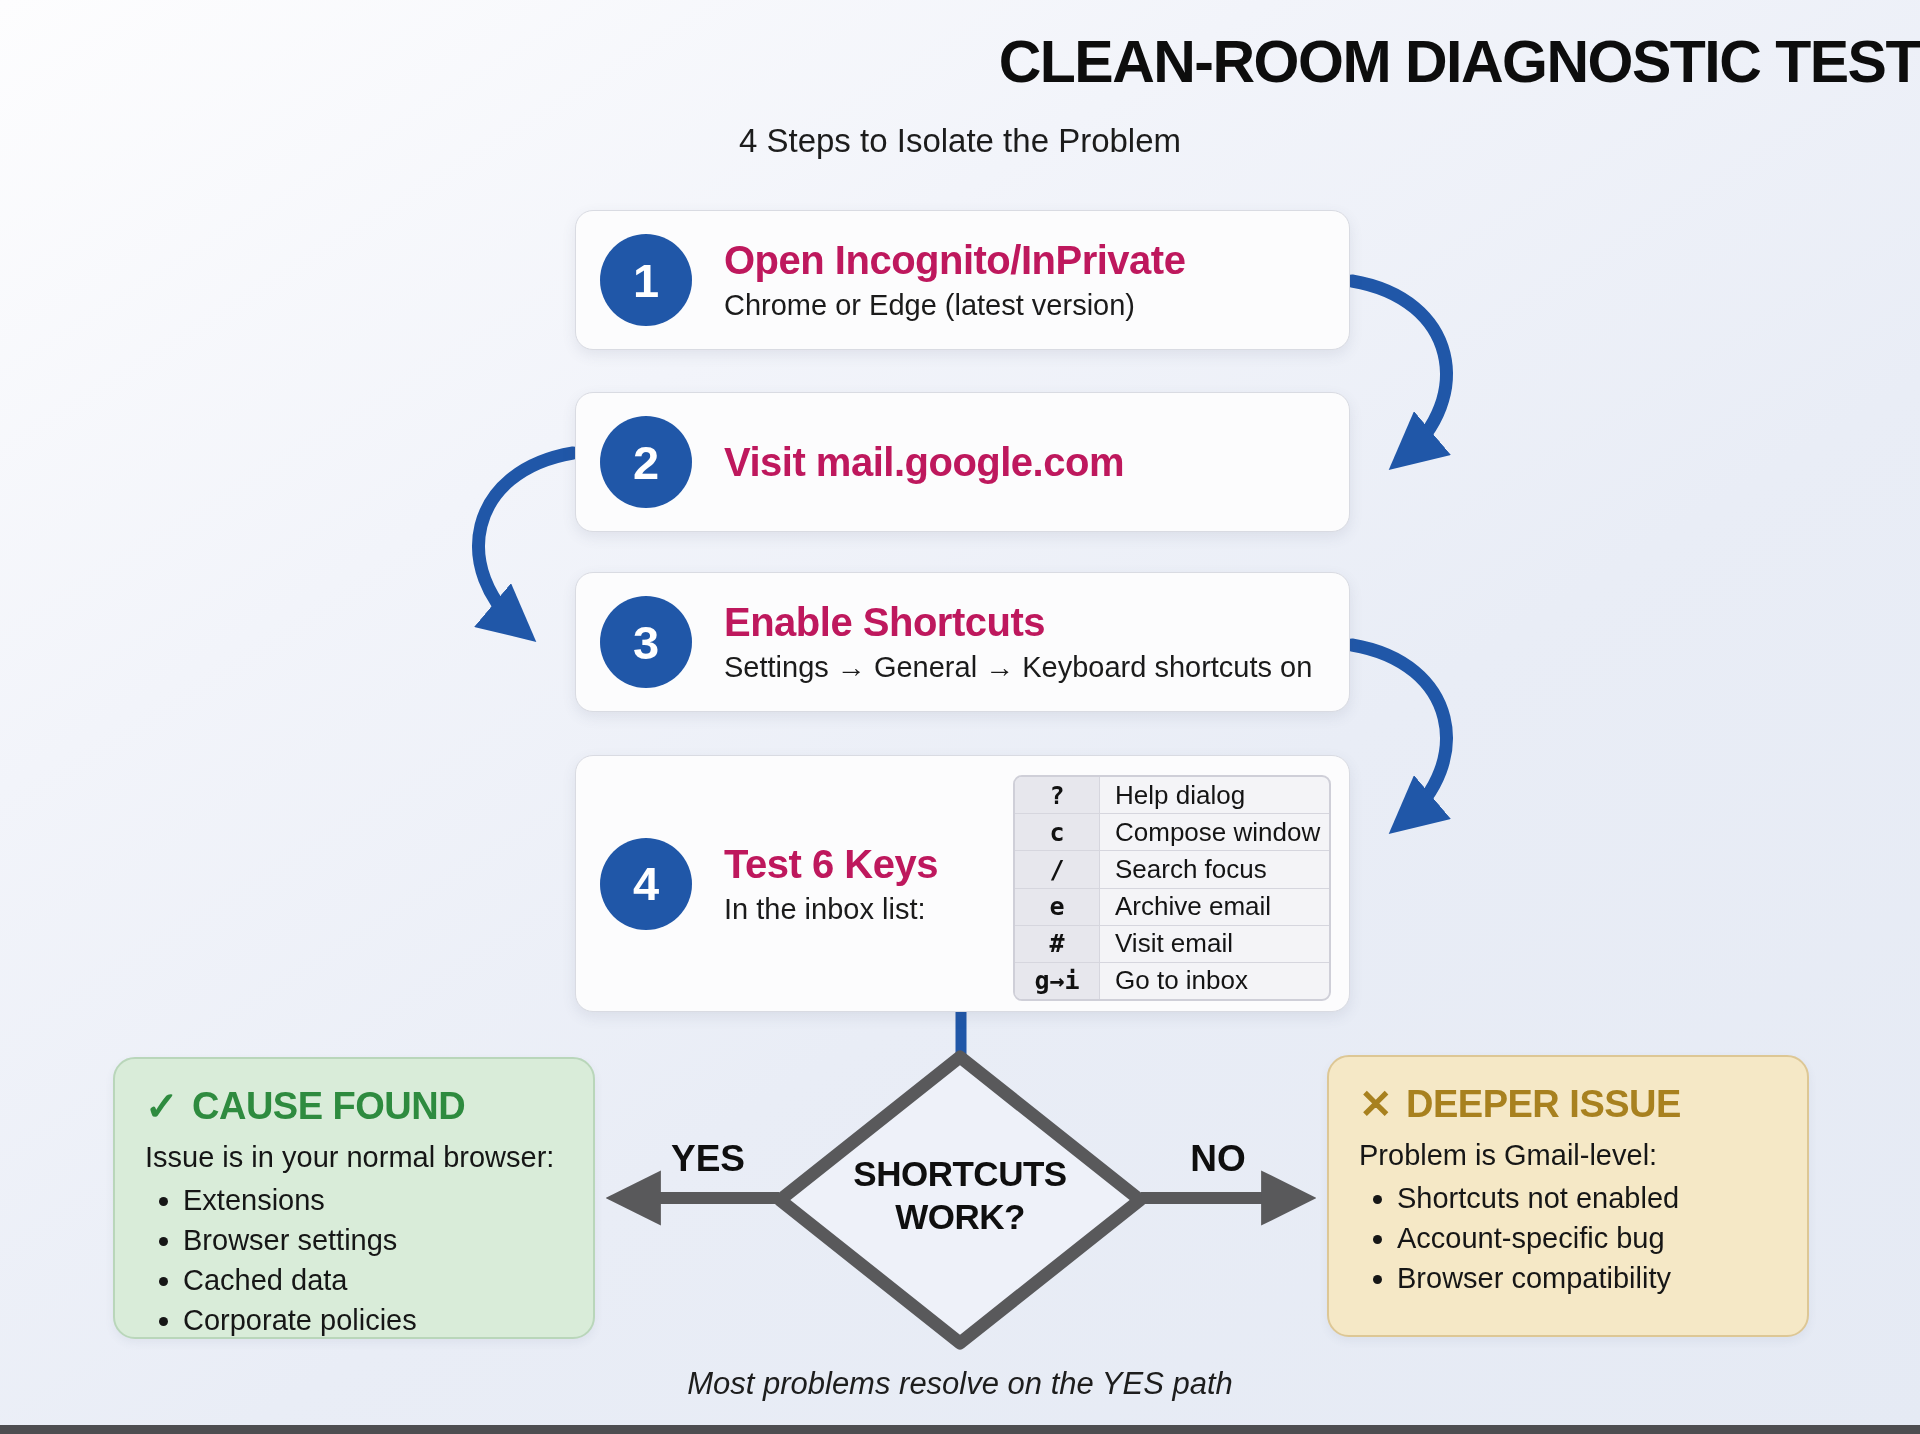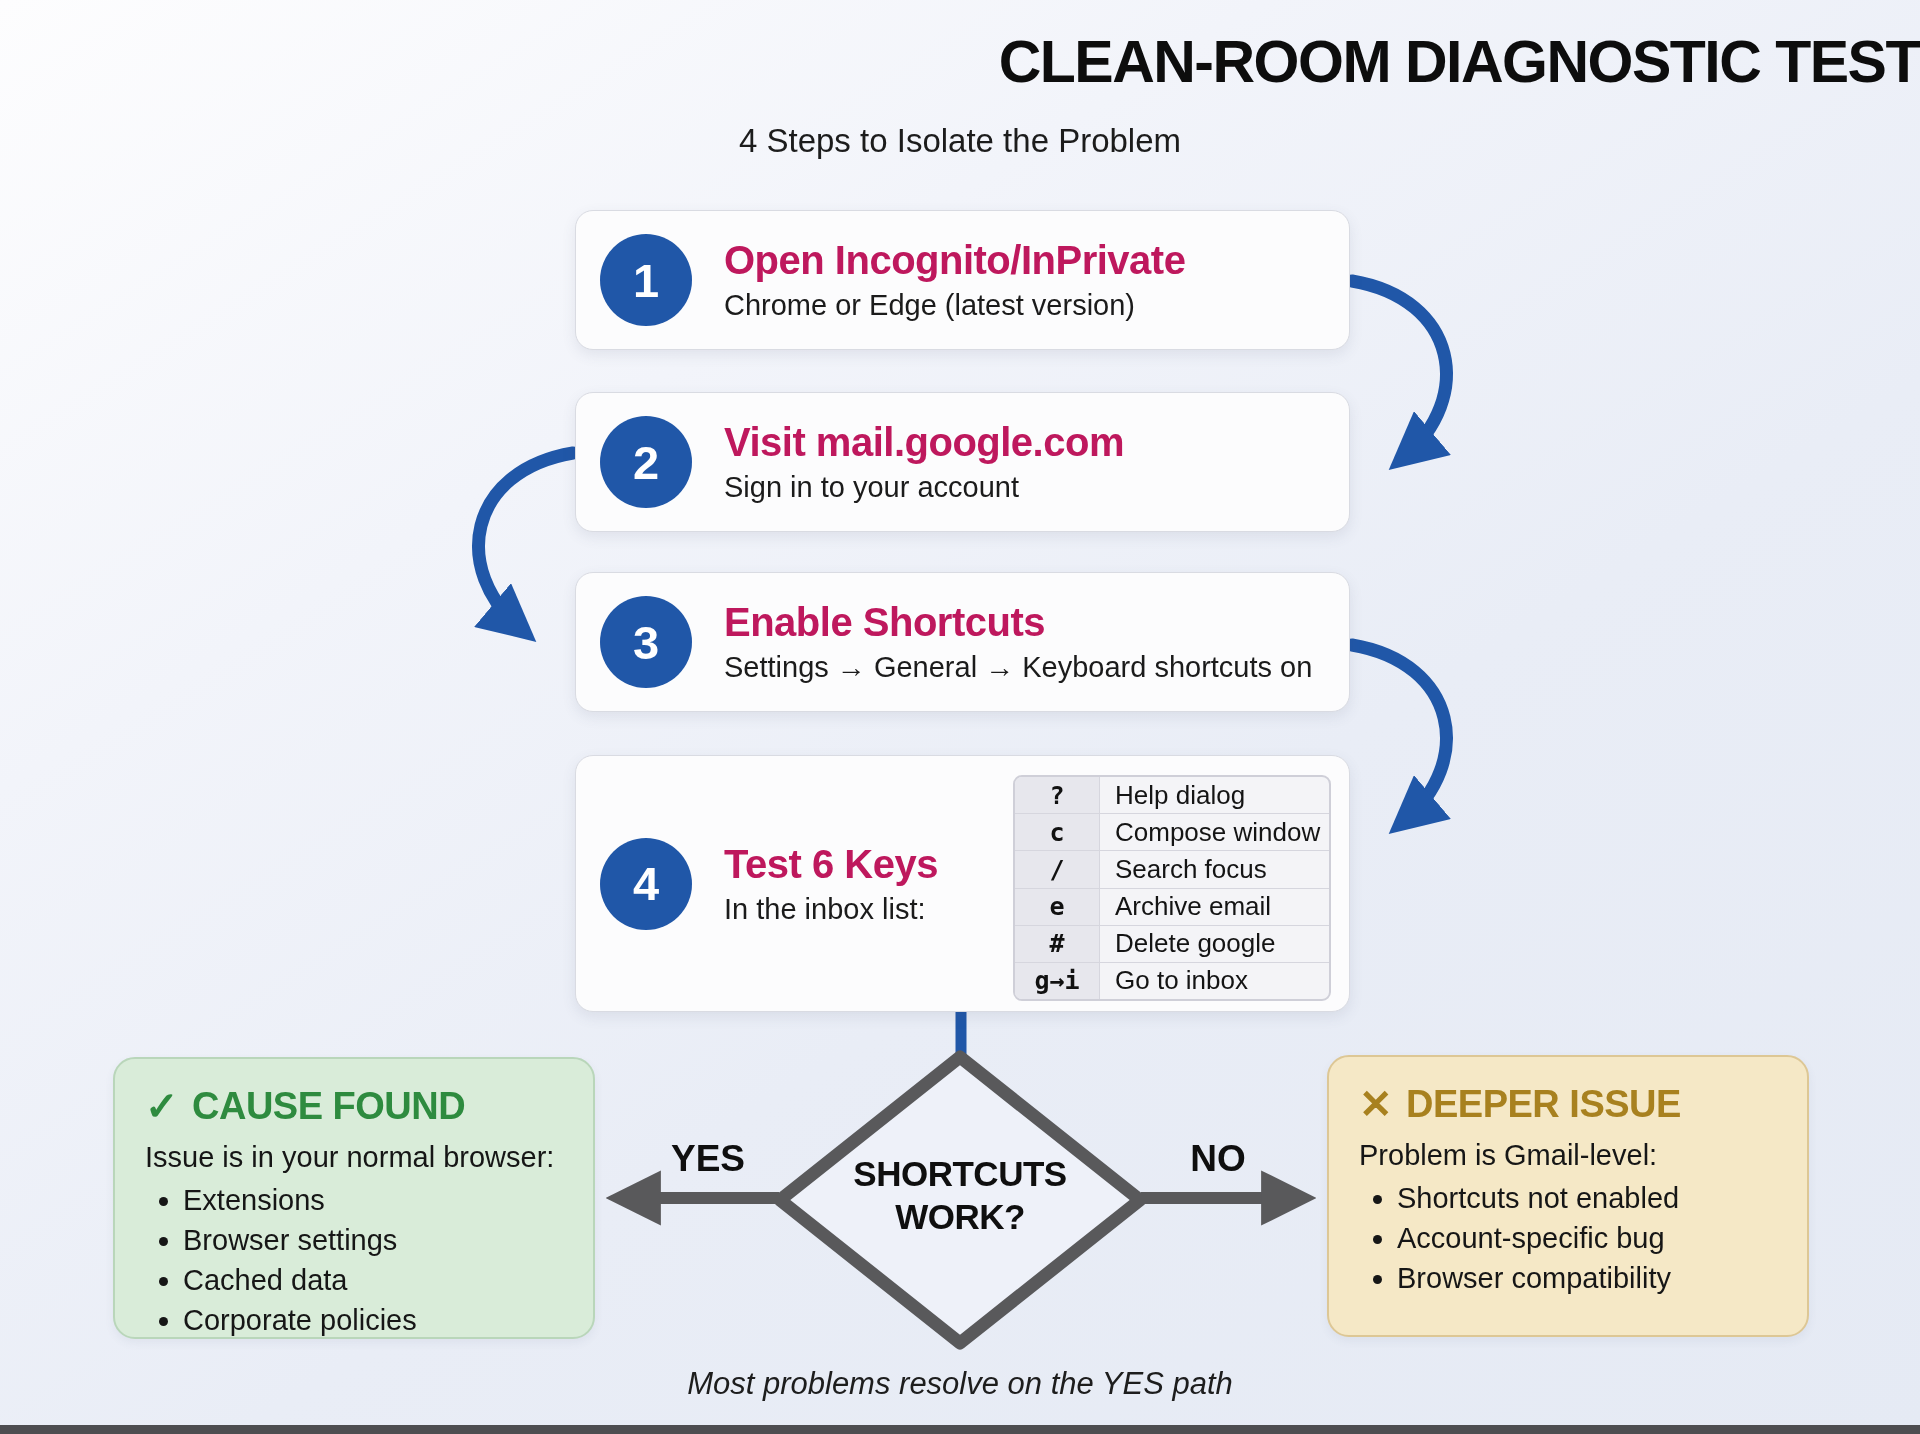--- a/index.html
+++ b/index.html
@@ -97,21 +97,20 @@
     <div class="carddesc">Chrome or Edge (latest version)</div>
   </div>
 </div>
 
 <div class="abs card card2">
   <div class="badge">
     <span>2</span>
   </div>
   <div class="cardtext">
     <div class="cardtitle">Visit mail.google.com</div>
-    <div class="carddesc">Sign in to your account</div>
   </div>
 </div>
 
 <div class="abs card card3">
   <div class="badge">
     <span>3</span>
   </div>
   <div class="cardtext">
     <div class="cardtitle">Enable Shortcuts</div>
     <div class="carddesc">Settings → General → Keyboard shortcuts on</div>
@@ -138,21 +137,21 @@
     <div class="krow">
       <div class="kkey">/</div>
       <div class="kact">Search focus</div>
     </div>
     <div class="krow">
       <div class="kkey">e</div>
       <div class="kact">Archive email</div>
     </div>
     <div class="krow">
       <div class="kkey">#</div>
-      <div class="kact">Delete google</div>
+      <div class="kact">Visit email</div>
     </div>
     <div class="krow">
       <div class="kkey">g→i</div>
       <div class="kact">Go to inbox</div>
     </div>
   </div>
 </div>
 
 <div class="abs decision-text">
   <div>SHORTCUTS</div>

